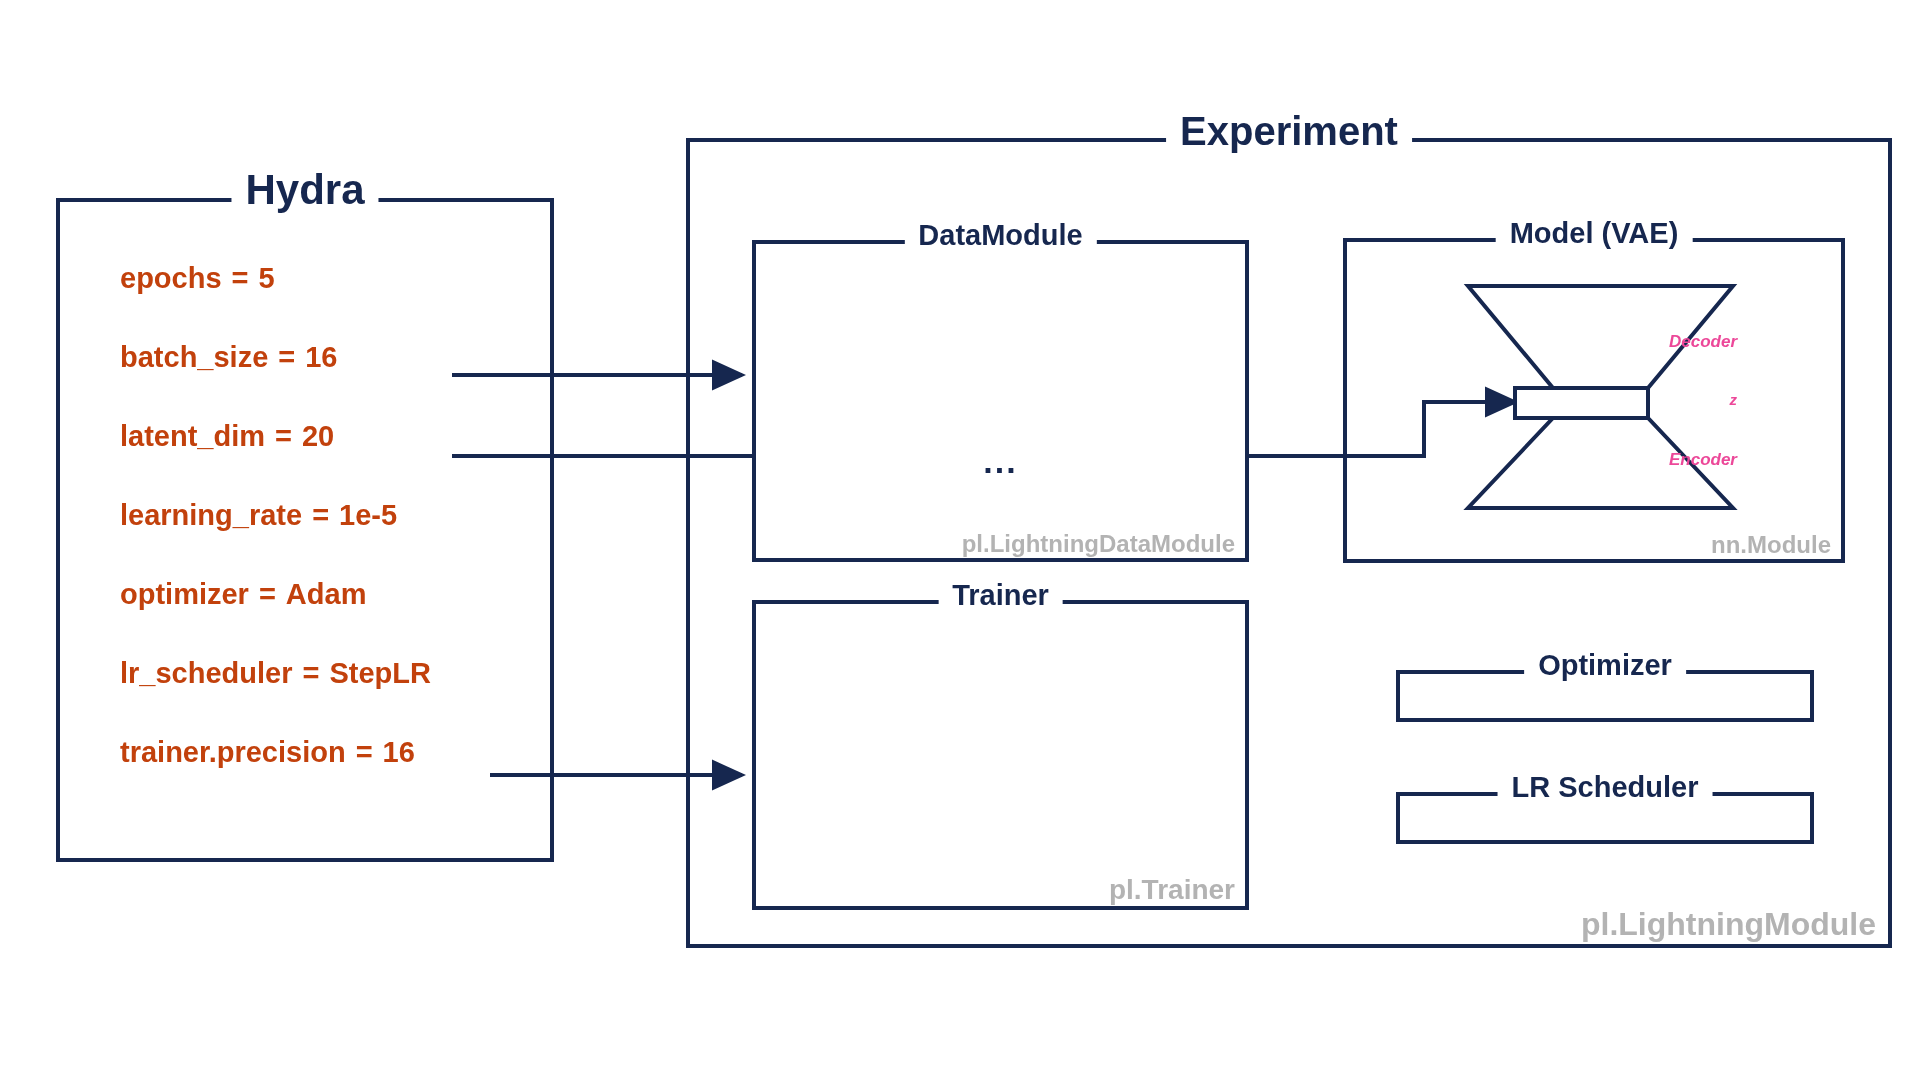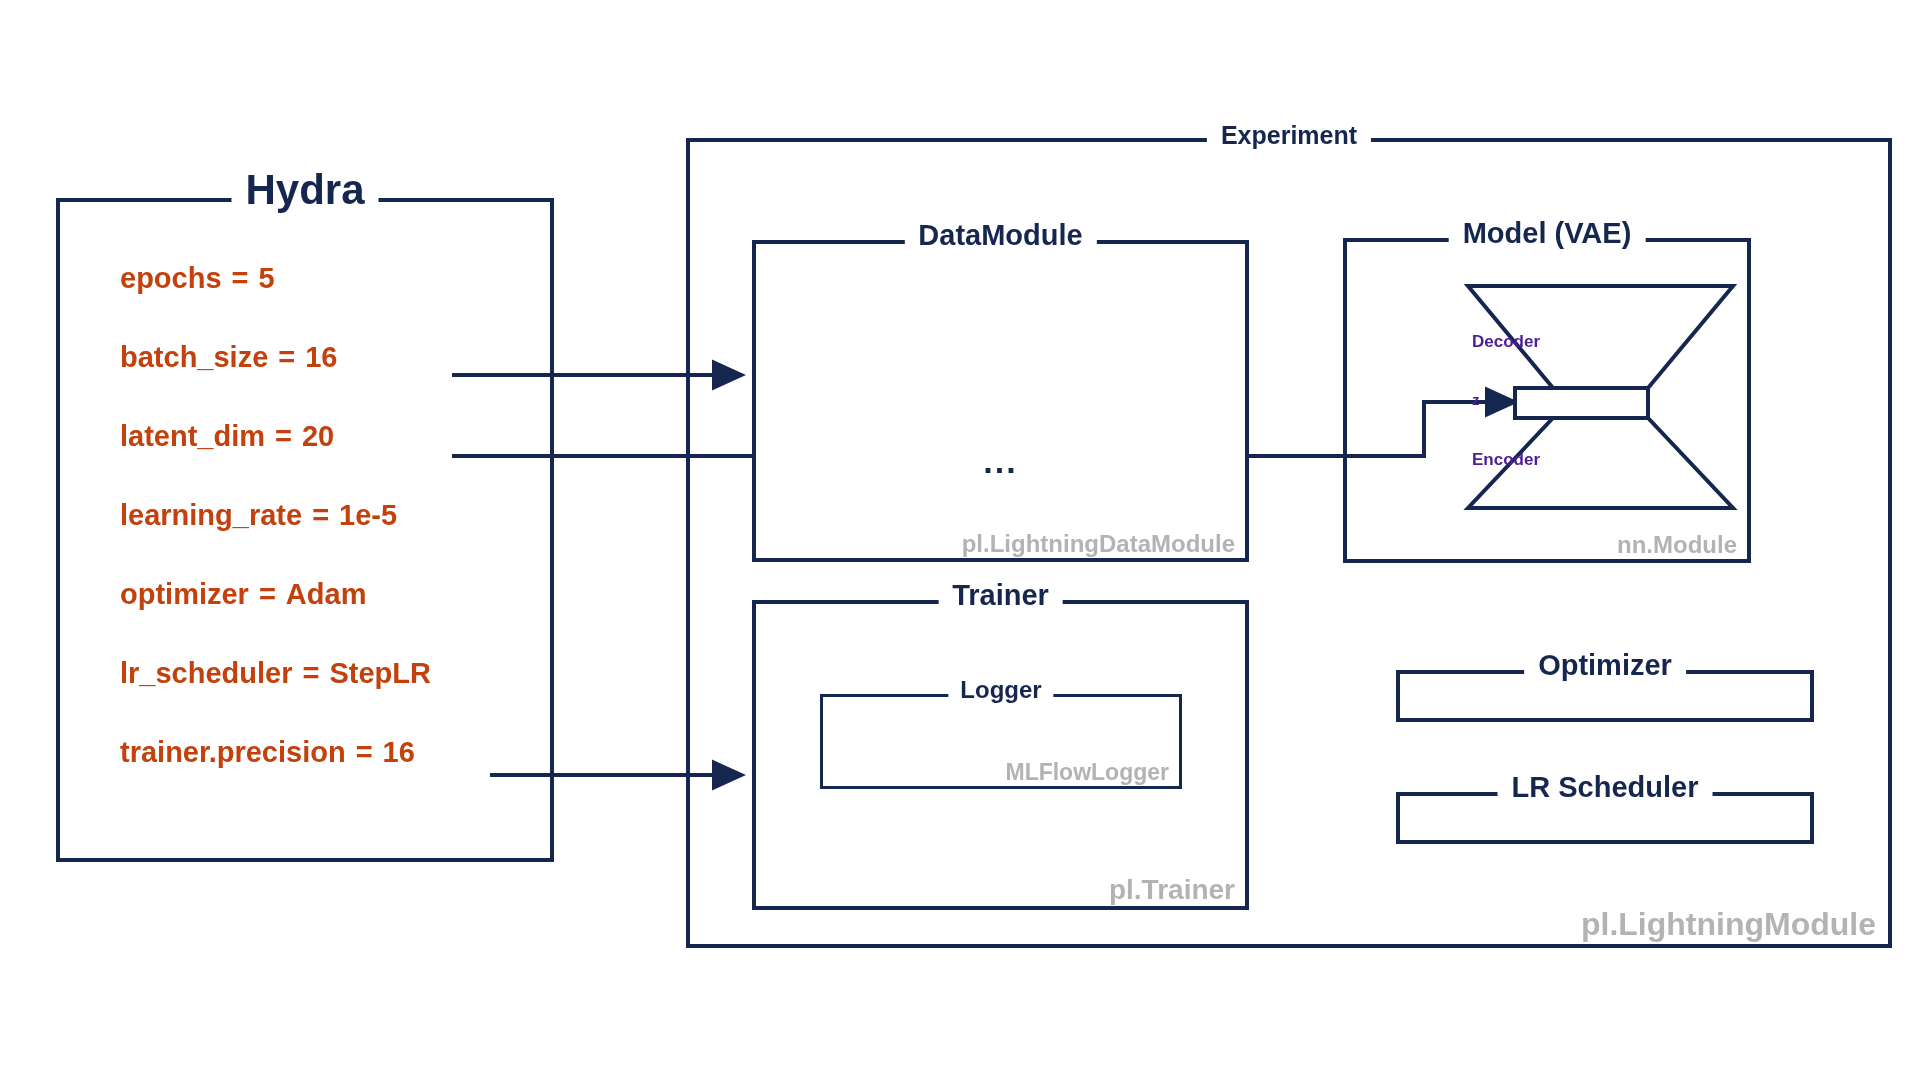--- a/index.html
+++ b/index.html
@@ -51,21 +51,21 @@
     white-space: nowrap;
     background: #ffffff;
     padding: 0 2px;
   }
 
   
   #experiment {
     left: 686px; top: 138px;
     width: 1206px; height: 810px;
   }
-  #experiment > .glabel { font-size: 25px; }
+  #experiment > .glabel { font-size: 40px; }
   #experiment > .gfoot  { font-size: 32px; right: 10px; bottom: 4px; }
 
   
   #hydra {
     left: 56px; top: 198px;
     width: 498px; height: 664px;
   }
   #hydra > .glabel { font-size: 42px; }
   .hydra-list {
     position: absolute;
@@ -110,39 +110,40 @@
     text-align: center;
     font-size: 34px;
     font-weight: bold;
     letter-spacing: 2px;
     color: #16274f;
   }
 
   
   #model {
     left: 1343px; top: 238px;
-    width: 408px; height: 325px; padding-left: 18px;
+    width: 502px; height: 325px; padding-left: 18px;
   }
   #model > .glabel { font-size: 29px; }
   #model > .gfoot  { font-size: 24px; }
 
   #vae-figure {
     position: absolute;
     left: 125px;
     top: 48px;
     width: 265px;
     height: 222px;
   }
   .vae-word {
     position: absolute;
     left: 0; right: 0;
-    text-align: left;
+    text-align: right;
     font-size: 17px;
     font-weight: bold;
-    color: #4c1d95;
+    color: #ec4899;
+    font-style: italic;
   }
   #vae-decoder-label { top: 42px; }
   #vae-encoder-label { top: 160px; }
   #vae-z-label {
     top: 101px;
     font-size: 15px;
   }
 
   
   #trainer {
@@ -272,24 +273,20 @@
     <span class="vae-word" id="vae-z-label">z</span>
     <span class="vae-word" id="vae-encoder-label">Encoder</span>
   </div>
 
   <span class="gfoot">nn.Module</span>
 </div>
 
 <div class="group" id="trainer">
   <span class="glabel">Trainer</span>
 
-  <div class="group thin" id="logger">
-    <span class="glabel">Logger</span>
-    <span class="gfoot">MLFlowLogger</span>
-  </div>
 
   <span class="gfoot">pl.Trainer</span>
 </div>
 
 <div class="group" id="optimizer">
   <span class="glabel">Optimizer</span>
 </div>
 
 <div class="group" id="lrscheduler">
   <span class="glabel">LR Scheduler</span>

